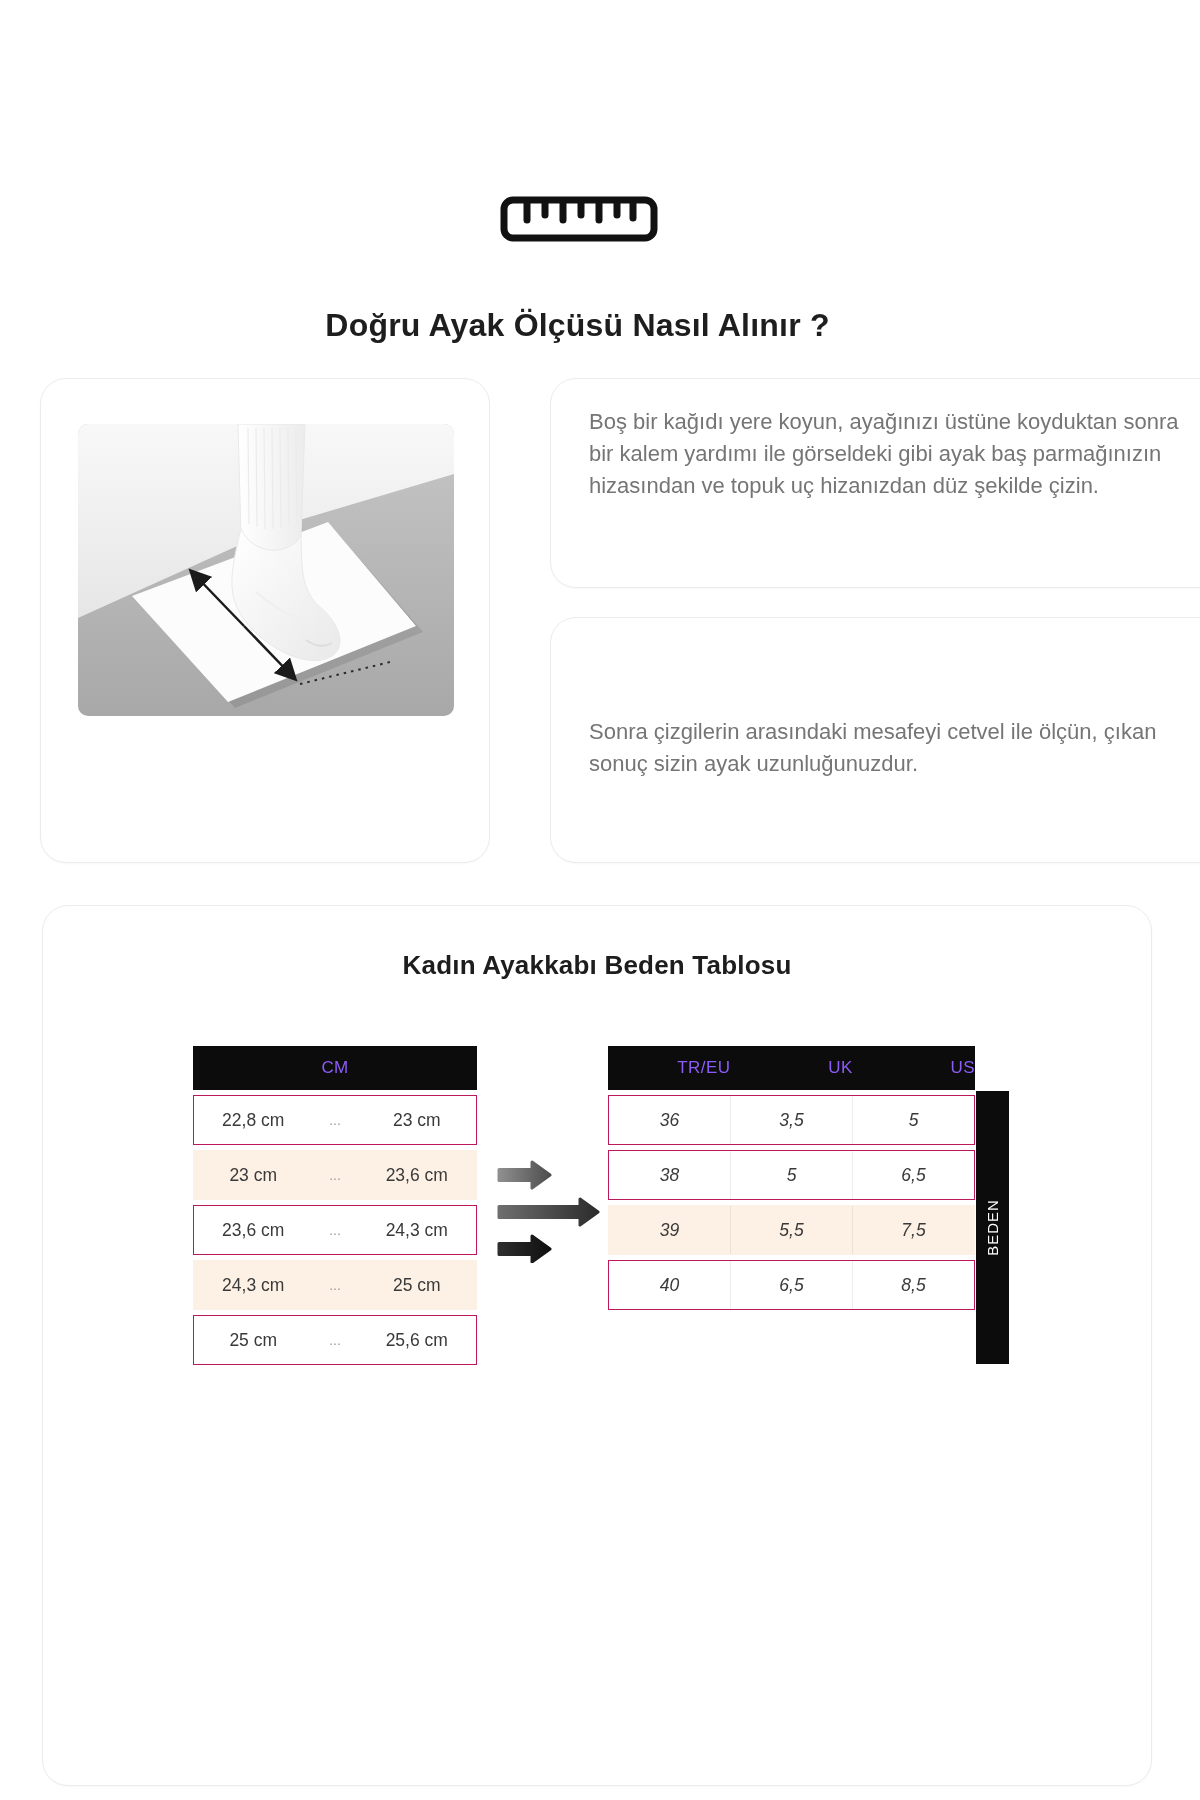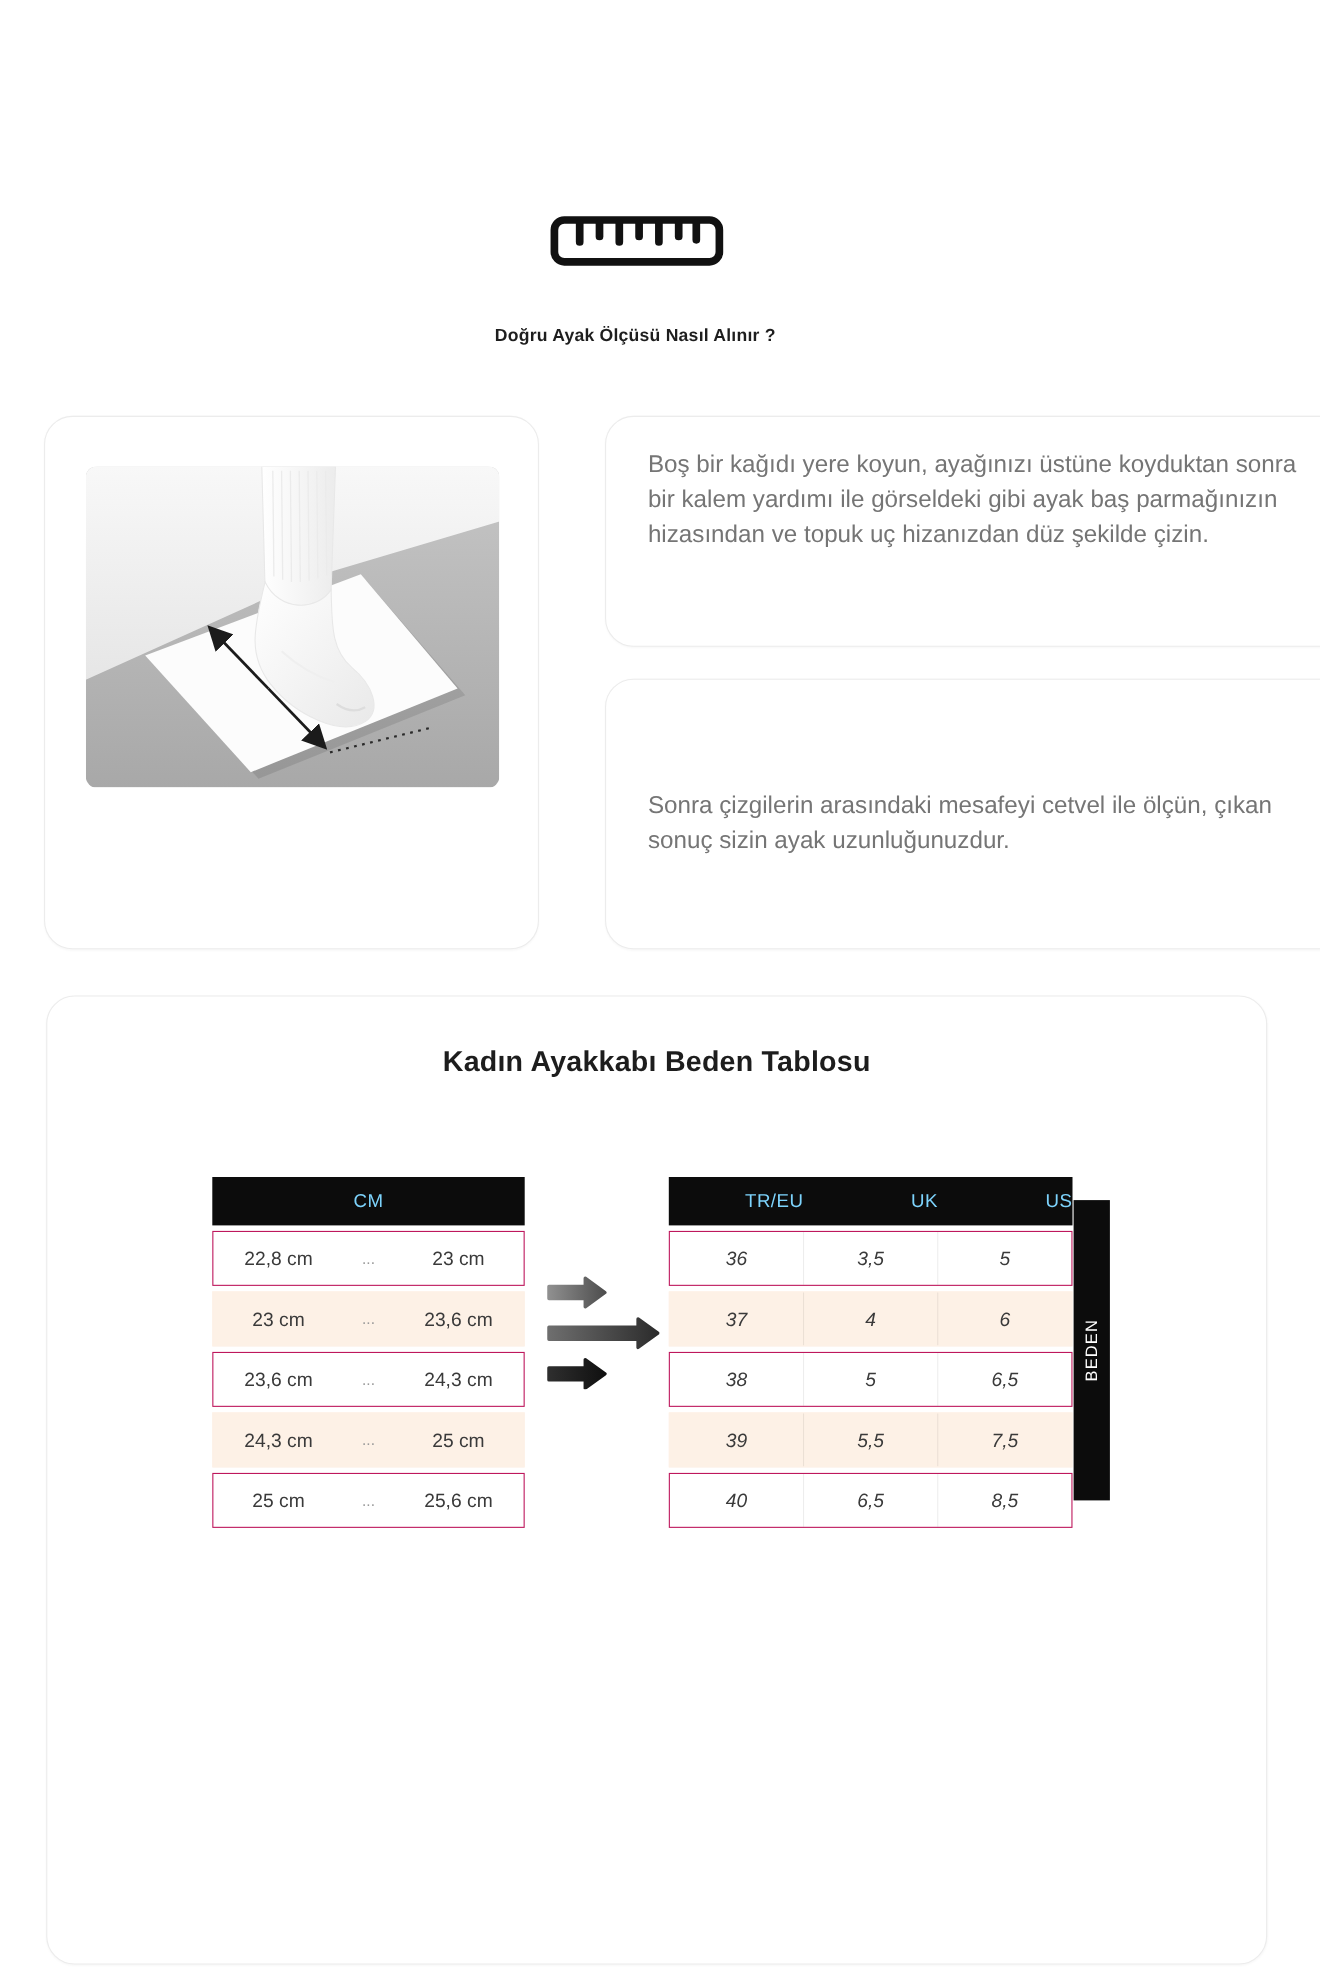--- a/index.html
+++ b/index.html
@@ -7,21 +7,21 @@
     width:1200px;height:1800px;position:relative;background:#ffffff;
     font-family:"Liberation Sans","DejaVu Sans",sans-serif;
     -webkit-font-smoothing:antialiased;
   }
   .abs{position:absolute;}
 
   
   .ruler-wrap{left:500px;top:196px;width:158px;height:46px;}
   .page-title{
     left:0;top:286px;width:1155px;text-align:center;
-    font-size:16px;font-weight:700;color:#1e1e1e;letter-spacing:.2px;
+    font-size:32px;font-weight:700;color:#1e1e1e;letter-spacing:.2px;
   }
 
   
   .card{
     background:#fff;border:1px solid #ececec;border-radius:26px;
     box-shadow:0 1px 2px rgba(0,0,0,0.03);box-sizing:border-box;
   }
   .card-photo{left:40px;top:378px;width:450px;height:485px;}
   .photo-frame{position:absolute;left:37px;top:45px;width:376px;height:292px;border-radius:10px;overflow:hidden;}
   .card-step{left:550px;width:694px;color:#757575;font-size:22px;line-height:32px;}
@@ -30,22 +30,22 @@
 
   
   .card-table{left:42px;top:905px;width:1110px;height:881px;}
   .table-title{
     position:absolute;top:44px;left:0;width:100%;text-align:center;
     font-size:26px;font-weight:700;color:#1d1d1d;letter-spacing:.2px;
   }
   .cm-table{position:absolute;left:150px;top:140px;width:284px;}
   .size-table{position:absolute;left:565px;top:140px;width:367px;}
   .t-head{
-    height:44px;background:#0c0c0c;color:#7dd3fc;display:flex;
-    align-items:center;justify-content:center;font-size:17px;letter-spacing:.4px;margin-top:24px;
+    height:44px;background:#0c0c0c;color:#8b5cf6;display:flex;
+    align-items:center;justify-content:center;font-size:17px;letter-spacing:.4px;
   }
   .t-head.cols span{flex:1 1 0;text-align:right;}
   .t-row{
     height:50px;margin-top:5px;display:flex;align-items:center;
     font-size:17.5px;color:#3a3a3a;box-sizing:border-box;background:#fff;
     border:1px solid #be185d;
   }
   .t-row.alt{background:#fdf1e6;border-color:#fdf1e6;}
   .t-row span{display:block;line-height:48px;text-align:center;}
   .cm-row .c-from{flex:0 0 42%;}
@@ -201,25 +201,20 @@
     <div class="t-head cols">
       <span>TR/EU</span>
       <span>UK</span>
       <span>US</span>
     </div>
     <div class="t-row size-row">
       <span>36</span>
         <span>3,5</span>
         <span>5</span>
     </div>
-    <div class="t-row size-row alt">
-      <span>37</span>
-        <span>4</span>
-        <span>6</span>
-    </div>
     <div class="t-row size-row">
       <span>38</span>
         <span>5</span>
         <span>6,5</span>
     </div>
     <div class="t-row size-row alt">
       <span>39</span>
         <span>5,5</span>
         <span>7,5</span>
     </div>

